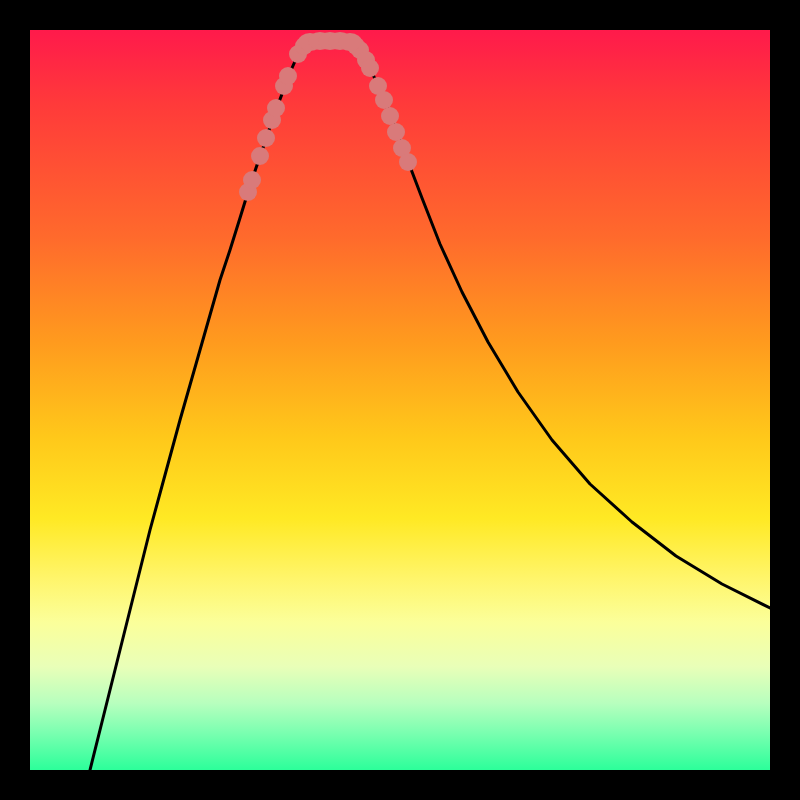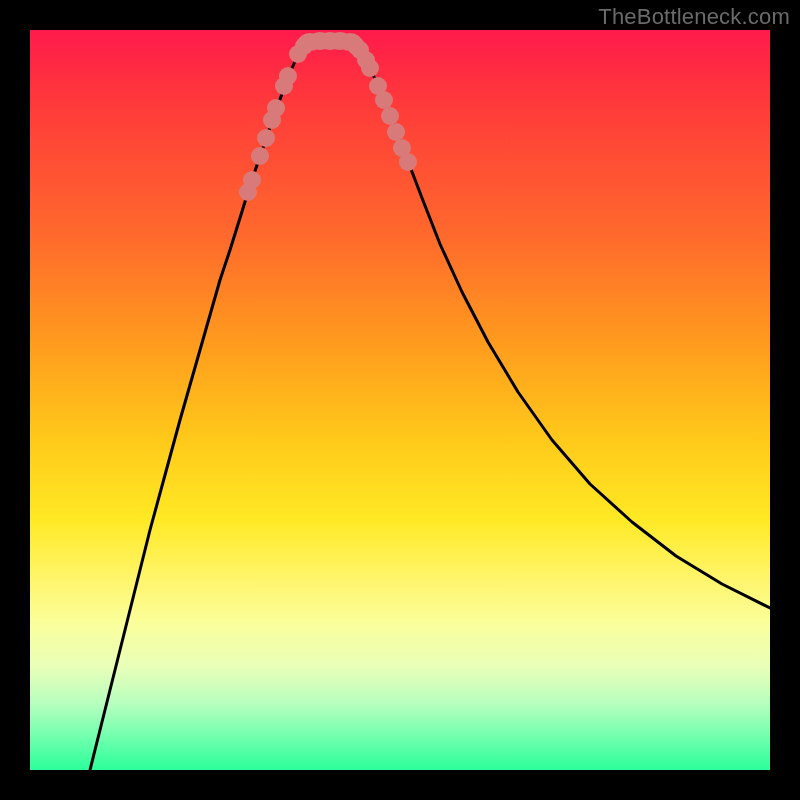--- a/index.html
+++ b/index.html
@@ -47,21 +47,20 @@
     user-select: none;
   }
   svg {
     display: block;
   }
 </style>
 </head>
 <body>
 
 <div class="frame">
-  <div class="credit">TheBottleneck.com</div>
   <div class="plot">
     <svg id="chart-svg" width="740" height="740" viewBox="0 0 740 740">
         <path d="M60 740 L75 680 L90 620 L105 560 L120 500 L135 445 L150 390 L160 355 L170 320 L180 285 L190 250 L200 220 L210 188 L218 162 L226 138 L234 115 L240 97 L246 80 L252 64 L258 48 L262 38 L266 29 L270 22 L274 17 L278 14 L278 14 L286 12 L294 11 L302 11 L310 11 L318 12 L326 14 L326 14 L332 22 L340 38 L350 60 L362 90 L376 126 L392 168 L410 214 L432 262 L458 312 L488 362 L522 410 L560 454 L602 492 L646 526 L692 554 L740 578" fill="none" stroke="#000000" stroke-width="3" stroke-linejoin="round" stroke-linecap="round"></path>
         <circle cx="218" cy="162" r="9" fill="#d97a7a"></circle>
         <circle cx="222" cy="150" r="9" fill="#d97a7a"></circle>
         <circle cx="230" cy="126" r="9" fill="#d97a7a"></circle>
         <circle cx="236" cy="108" r="9" fill="#d97a7a"></circle>
         <circle cx="242" cy="90" r="9" fill="#d97a7a"></circle>
         <circle cx="246" cy="78" r="9" fill="#d97a7a"></circle>
         <circle cx="254" cy="56" r="9" fill="#d97a7a"></circle>

